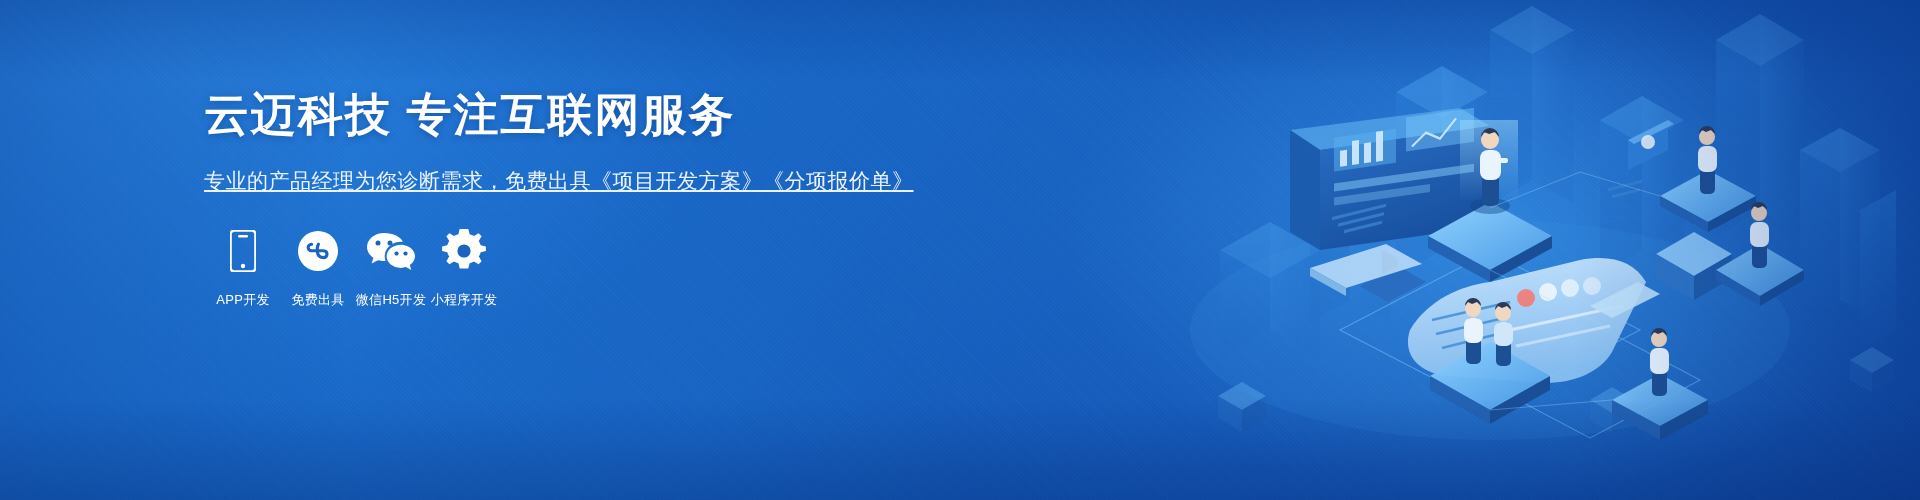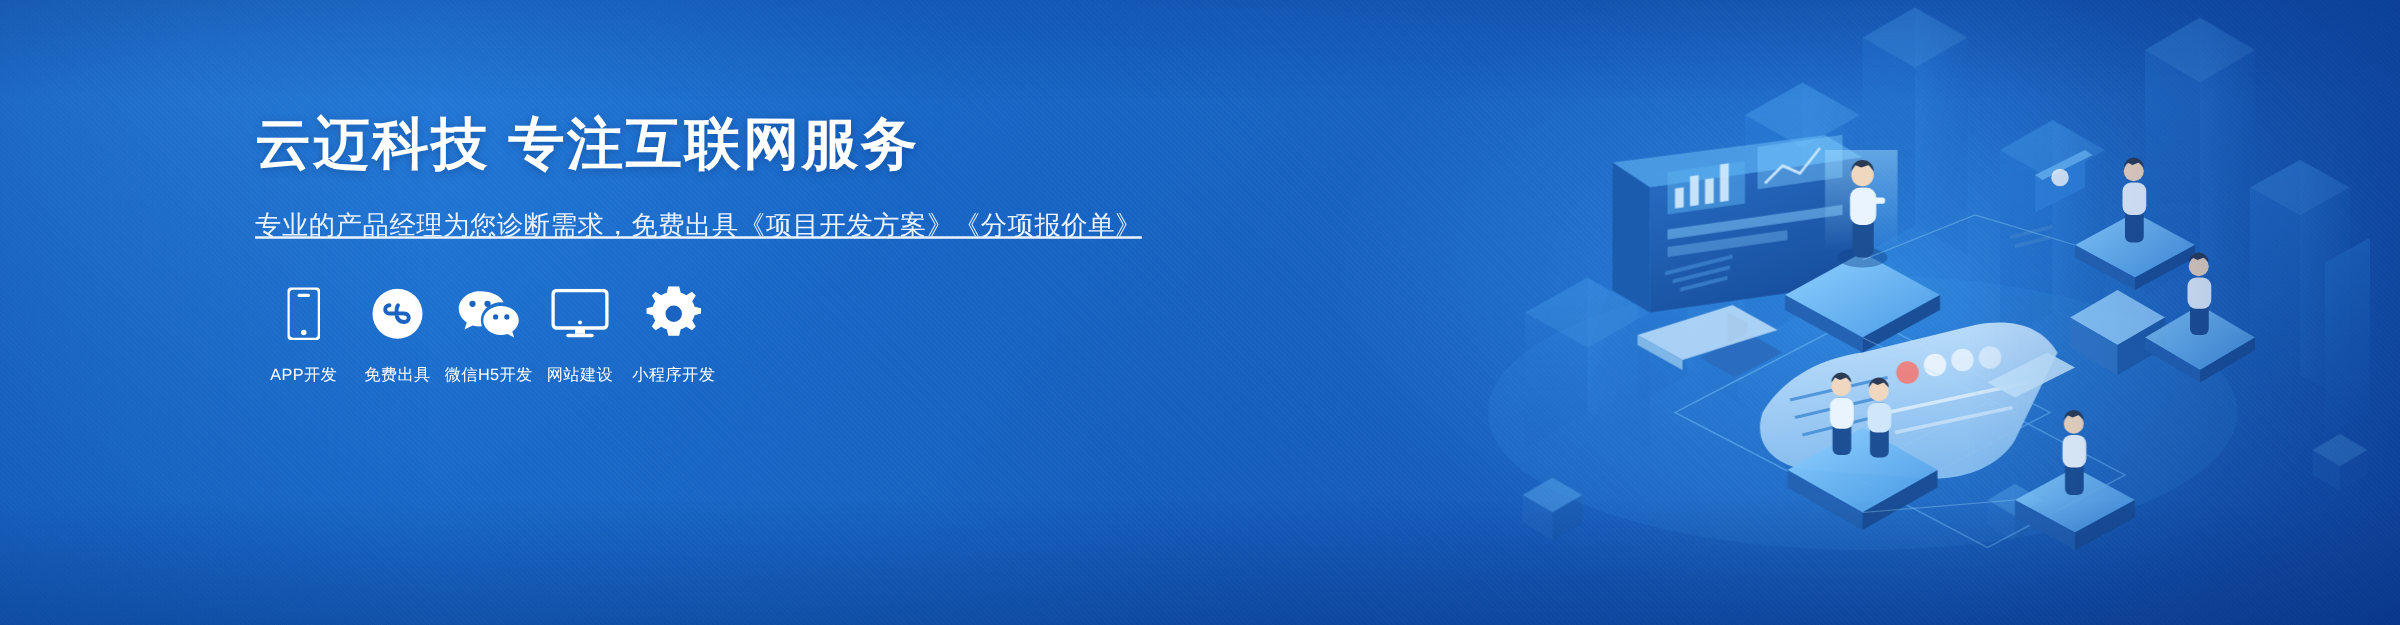--- a/index.html
+++ b/index.html
@@ -389,31 +389,20 @@
           <circle cx="12" cy="13" r="2.5" fill="#1a63c0"></circle>
           <circle cx="24" cy="13" r="2.5" fill="#1a63c0"></circle>
           <path d="M49,26.3 C49,19.9 42.6,14.7 34.8,14.7 C27,14.7 20.6,19.9 20.6,26.3 c0,6.4 6.4,11.6 14.2,11.6 c1.8,0 3.5,-0.3 5.1,-0.8 l5.4,2.8 l-1.5,-4.8 C46.9,32.9 49,29.8 49,26.3 Z" fill="#ffffff"></path>
           <circle cx="30.5" cy="23.5" r="2.1" fill="#1a63c0"></circle>
           <circle cx="39.5" cy="23.5" r="2.1" fill="#1a63c0"></circle>
         </svg>
       </span>
       <span class="caption">微信H5开发</span>
     </div>
 
-    <div class="service">
-      <span class="glyph">
-        <svg width="46" height="40" viewBox="0 0 46 40" xmlns="http://www.w3.org/2000/svg">
-          <rect x="1.4" y="1.4" width="43.2" height="30" rx="3" ry="3" fill="none" stroke="#ffffff" stroke-width="2.8"></rect>
-          <circle cx="23" cy="27" r="1.6" fill="#ffffff"></circle>
-          <rect x="19" y="32" width="8" height="4" fill="#ffffff"></rect>
-          <rect x="12" y="36" width="22" height="2.8" rx="1.4" fill="#ffffff"></rect>
-        </svg>
-      </span>
-      <span class="caption">网站建设</span>
-    </div>
 
     <div class="service">
       <span class="glyph">
         <svg width="44" height="44" viewBox="0 0 44 44" xmlns="http://www.w3.org/2000/svg">
           <path d="M22,0 l4.3,0 l1.3,5.2 a17.3,17.3 0 0 1 4.4,1.9 l4.6,-2.8 l3,3 l-2.8,4.6 a17.3,17.3 0 0 1 1.9,4.4 l5.2,1.3 l0,4.3 l-5.2,1.3 a17.3,17.3 0 0 1 -1.9,4.4 l2.8,4.6 l-3,3 l-4.6,-2.8 a17.3,17.3 0 0 1 -4.4,1.9 l-1.3,5.2 l-4.3,0 l-4.3,0 l-1.3,-5.2 a17.3,17.3 0 0 1 -4.4,-1.9 l-4.6,2.8 l-3,-3 l2.8,-4.6 a17.3,17.3 0 0 1 -1.9,-4.4 l-5.2,-1.3 l0,-4.3 l5.2,-1.3 a17.3,17.3 0 0 1 1.9,-4.4 l-2.8,-4.6 l3,-3 l4.6,2.8 a17.3,17.3 0 0 1 4.4,-1.9 l1.3,-5.2 z" fill="#ffffff"></path>
           <circle cx="22" cy="22" r="6.6" fill="#1a63c0"></circle>
         </svg>
       </span>
       <span class="caption">小程序开发</span>
     </div>

